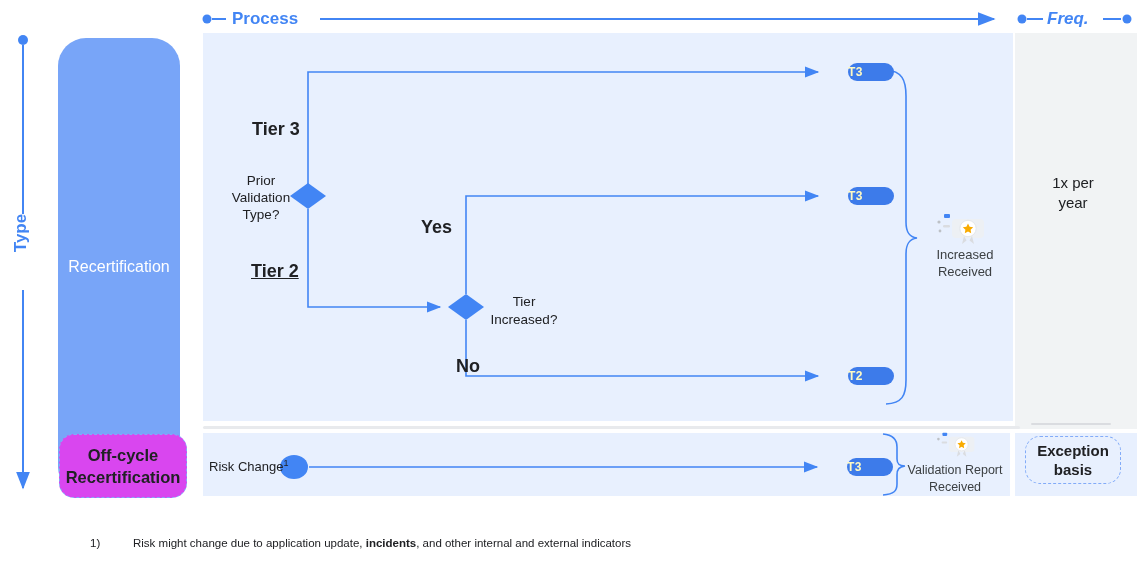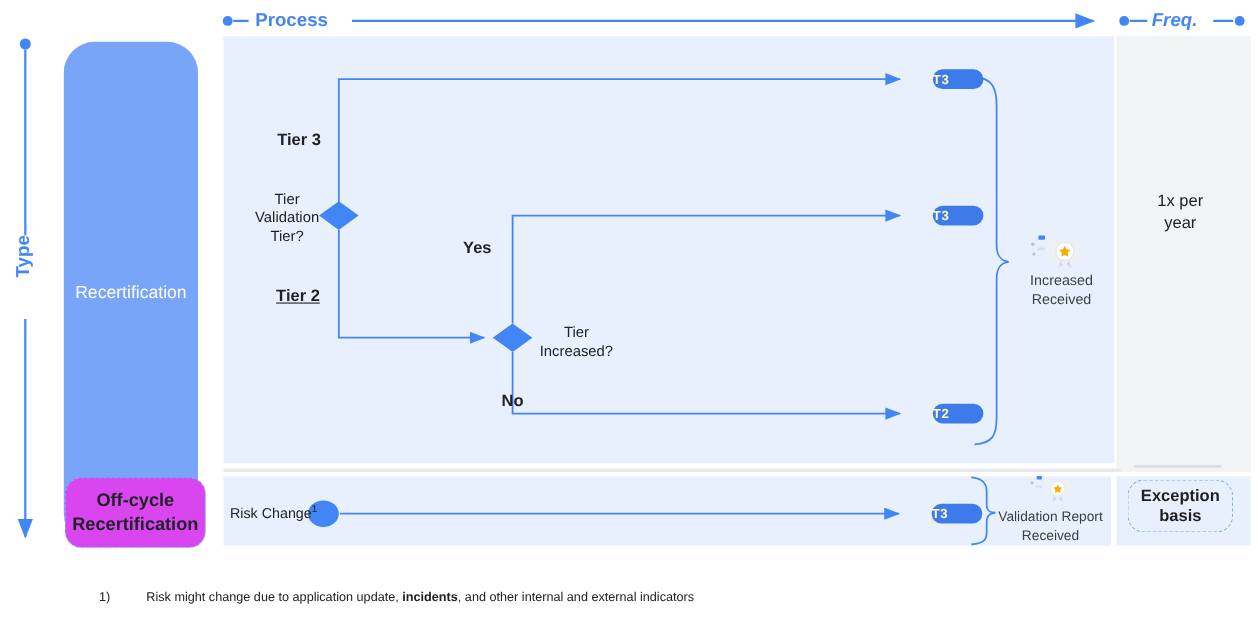--- a/index.html
+++ b/index.html
@@ -21,21 +21,21 @@
     color:#fff;font-size:16px;
   }
   .dash-box{
     position:absolute;border:1.6px dashed #82ABF8;background:#d946ef;border-radius:15px;
     display:flex;align-items:center;justify-content:center;text-align:center;
     font-weight:700;color:#202124;
   }
   .offcycle-box{left:59px;top:434px;width:126px;height:62px;font-size:16.5px;line-height:22px;}
   .exception-box{left:1025px;top:436px;width:94px;height:46px;font-size:15px;line-height:19px;background:transparent;}
   .lbl{position:absolute;color:#202124;}
-  .bold-lbl{font-weight:700;font-size:15px;}
+  .bold-lbl{font-weight:700;font-size:18px;}
   .reg-lbl{font-size:13.5px;color:#202124;}
   .pill{
     position:absolute;width:46px;height:18px;border-radius:9px;background:#3D7BEA;
     color:#fef9c3;font-weight:700;font-size:12px;text-align:left;line-height:18px;
     letter-spacing:0.5px;
     margin-left:15px;
   }
   .small-note{position:absolute;font-size:13px;color:#3C4043;text-align:center;line-height:17px;}
   .freq-text{position:absolute;font-size:15px;color:#202124;text-align:center;line-height:20px;}
   .footnote{position:absolute;top:537px;font-size:11.5px;color:#202124;}
@@ -94,21 +94,21 @@
   <div class="axis-label type-label">Type</div>
 
   <div class="cat-box">
     <span>Recertification</span>
   </div>
   <div class="dash-box offcycle-box">
     <span>Off-cycle Recertification</span>
   </div>
 
   <div class="lbl bold-lbl" style="left:252px;top:119px;">Tier 3</div>
-  <div class="lbl reg-lbl" style="left:227px;top:172px;width:68px;text-align:center;line-height:17px;">Tier Validation Tier?</div>
+  <div class="lbl reg-lbl" style="left:227px;top:172px;width:68px;text-align:center;line-height:17px;">Prior Validation Type?</div>
   <div class="lbl bold-lbl" style="left:251px;top:261px;text-decoration:underline;">Tier 2</div>
   <div class="lbl bold-lbl" style="left:421px;top:217px;">Yes</div>
   <div class="lbl bold-lbl" style="left:424px;top:356px;margin-left:32px;">No</div>
   <div class="lbl reg-lbl" style="left:484px;top:293px;width:80px;text-align:center;line-height:18px;">Tier Increased?</div>
 
   <div class="pill" style="left:833px;top:63px;">T3</div>
   <div class="pill" style="left:833px;top:187px;">T3</div>
   <div class="pill" style="left:833px;top:367px;">T2</div>
   <div class="pill" style="left:832px;top:458px;">T3</div>
 

